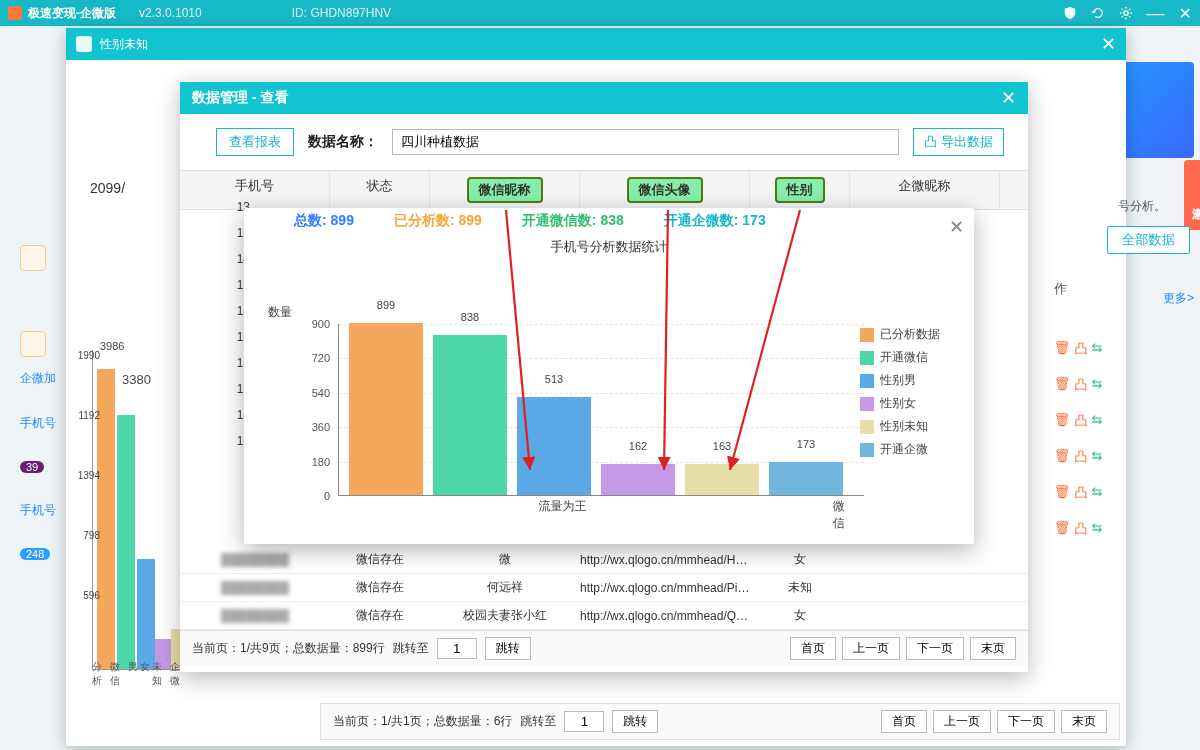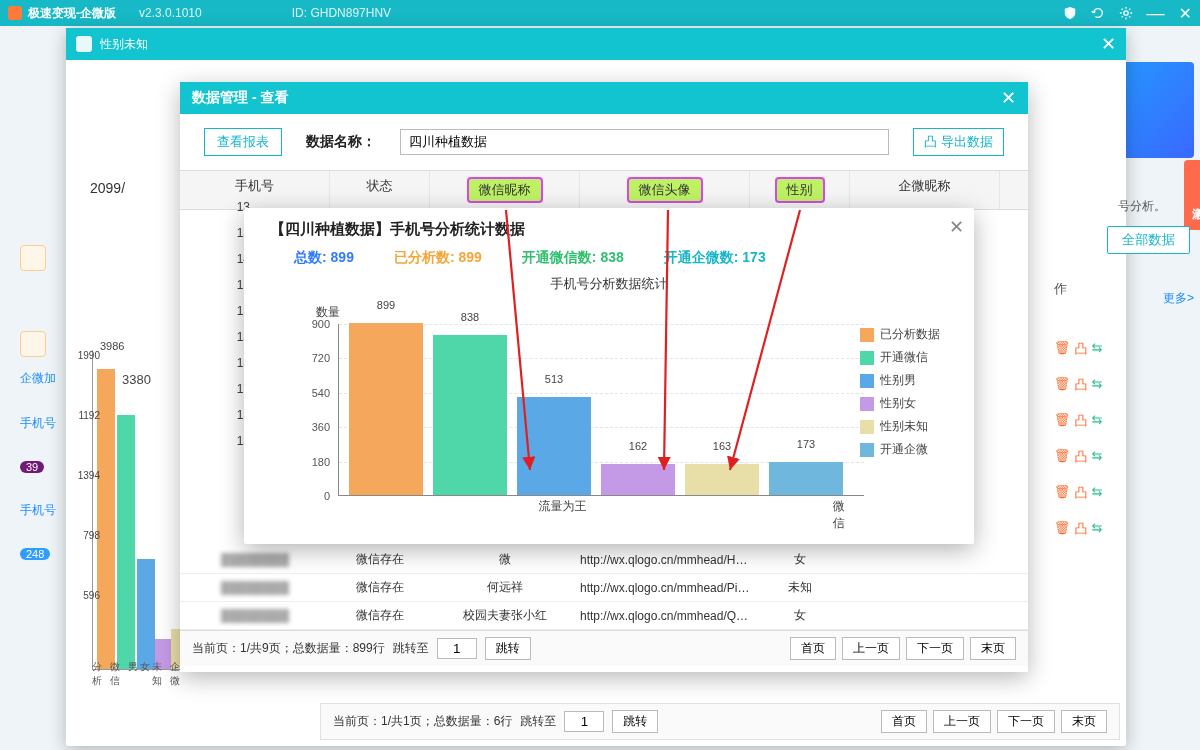--- a/index.html
+++ b/index.html
@@ -42,31 +42,31 @@
   .bg-iconrow span { color: #ff6a2c; font-size: 13px; }
   .bg-iconrow .g { color: #2fbf8f; }
   .bg-allbtn { position: absolute; right: 10px; top: 226px; color: #16b6c9; border: 1px solid #16b6c9; padding: 4px 14px; background: #fff; border-radius: 2px; }
   .bg-rightimg { position: absolute; right: 6px; top: 62px; width: 150px; height: 96px; background: linear-gradient(135deg,#1eaaff,#3968ff); border-radius: 4px; }
   .bg-ribbon { position: absolute; right: -6px; top: 160px; width: 22px; height: 70px; background: #ff6a4d; color: #fff; writing-mode: vertical-rl; text-align: center; font-size: 12px; border-radius: 4px 0 0 4px; padding-top: 6px; }
 
   
   .win3 { position: absolute; left: 180px; top: 82px; width: 848px; height: 590px; background: #fff; box-shadow: 0 6px 22px rgba(0,0,0,.28); }
   .win3 .titlebar { height: 32px; background: #12c4cf; color: #fff; display: flex; align-items: center; padding: 0 12px; font-size: 14px; font-weight: bold; }
   .win3 .close { margin-left: auto; font-size: 18px; cursor: pointer; font-weight: normal; }
-  .win3 .toprow { display: flex; align-items: center; gap: 24px; padding: 14px 24px; }
+  .win3 .toprow { display: flex; align-items: center; gap: 14px; padding: 14px 24px; margin-left: 12px; }
   .btn-outline { border: 1px solid #16b6c9; color: #16b6c9; background: #fff; padding: 4px 12px; cursor: pointer; font-size: 13px; }
   .lbl { font-weight: bold; font-size: 14px; color: #222; }
   .nameinput { flex: 1; border: 1px solid #bbb; padding: 4px 8px; font-size: 13px; height: 26px; }
   .exportbtn { border: 1px solid #16b6c9; color: #16b6c9; background: #fff; padding: 4px 10px; cursor: pointer; font-size: 13px; display: flex; align-items: center; gap: 4px; }
 
   
   .thead { display: flex; border-top: 1px solid #ddd; border-bottom: 1px solid #ddd; background: #f5f5f5; font-size: 13px; color: #333; }
   .thead div { padding: 6px 0; text-align: center; border-right: 1px solid #e6e6e6; }
   .col-phone { width: 150px; } .col-status { width: 100px; } .col-nick { width: 150px; } .col-avatar { width: 170px; } .col-gender { width: 100px; } .col-ent { width: 150px; }
-  .redbox { border: 2px solid #d946ef; border-radius: 4px; display: inline-block; padding: 2px 10px; background: #bef264; }
+  .redbox { border: 2px solid #4d7c0f; border-radius: 4px; display: inline-block; padding: 2px 10px; background: #86efac; font-weight: bold; }
 
   
   .tbody { font-size: 12px; color: #333; }
   .trow { display: flex; border-bottom: 1px solid #eee; height: 28px; align-items: center; }
   .trow div { text-align: center; overflow: hidden; white-space: nowrap; text-overflow: ellipsis; }
   .trow .col-phone { color: #aaa; filter: blur(2px); }
   .numcol { position: absolute; left: 205px; top: 200px; width: 45px; font-size: 12px; color: #404040; text-align: right; }
   .numcol div { height: 26px; }
 
   
@@ -79,21 +79,21 @@
   .pager-outer input { width: 40px; border: 1px solid #bbb; padding: 2px 4px; text-align: center; }
   .pager-outer button { border: 1px solid #bbb; background: #fff; padding: 2px 10px; cursor: pointer; font-size: 12px; }
 
   
   .popup { position: absolute; left: 244px; top: 208px; width: 730px; height: 336px; background: #fff; box-shadow: 0 6px 24px rgba(0,0,0,.3); border-radius: 2px; }
   .popup .pclose { position: absolute; right: 10px; top: 8px; font-size: 18px; color: #888; cursor: pointer; }
   .popup .ptitle { font-size: 15px; font-weight: bold; color: #222; padding: 12px 0 6px 26px; }
   .popup .stats { display: flex; gap: 40px; padding: 4px 0 0 50px; font-size: 14px; font-weight: bold; }
   .stat-blue { color: #2f7cff; } .stat-orange { color: #f6a537; } .stat-green { color: #2fbf6f; } .stat-teal { color: #16b6c9; }
   .popup .subtitle { text-align: center; font-size: 13px; color: #333; margin-top: 8px; }
-  .popup .axlabel { position: absolute; left: 24px; top: 96px; font-size: 12px; color: #444; margin-left: 48px; }
+  .popup .axlabel { position: absolute; left: 24px; top: 96px; font-size: 12px; color: #444; }
 
   .chartarea { position: absolute; left: 60px; top: 116px; width: 560px; height: 190px; }
   .chartarea .yaxis { position: absolute; left: 0; top: 0; bottom: 18px; width: 30px; }
   .chartarea .ytick { position: absolute; right: 4px; font-size: 11px; color: #555; transform: translateY(-50%); }
   .chartarea .plot { position: absolute; left: 34px; right: 0; top: 0; bottom: 18px; border-left: 1px solid #888; border-bottom: 1px solid #888; }
   .chartarea .grid { position: absolute; left: 0; right: 0; border-top: 1px dashed #e4e4e4; }
   .chartarea .cbar { position: absolute; bottom: 0; width: 74px; }
   .chartarea .cval { position: absolute; width: 74px; text-align: center; font-size: 11px; color: #444; transform: translateY(-100%); }
   .chartarea .xcats { position: absolute; left: 40px; right: 0; bottom: -2px; height: 18px; }
   .chartarea .xcats span { position: absolute; font-size: 12px; color: #444; transform: translateX(-50%); }
@@ -307,21 +307,20 @@
   <div>15</div>
   <div>13</div>
   <div>18</div>
   <div>17</div>
   <div>15</div>
   <div>15</div>
 </div>
 
 <div class="popup">
   <span class="pclose">✕</span>
-  <div class="ptitle">【四川种植数据】手机号分析统计数据</div>
   <div class="stats">
     <span class="stat-blue"><span>总数:</span> <span>899</span></span>
     <span class="stat-orange"><span>已分析数:</span> <span>899</span></span>
     <span class="stat-green"><span>开通微信数:</span> <span>838</span></span>
     <span class="stat-teal"><span>开通企微数:</span> <span>173</span></span>
   </div>
   <div class="subtitle">手机号分析数据统计</div>
   <div class="axlabel">数量</div>
 
   <div class="chartarea">

